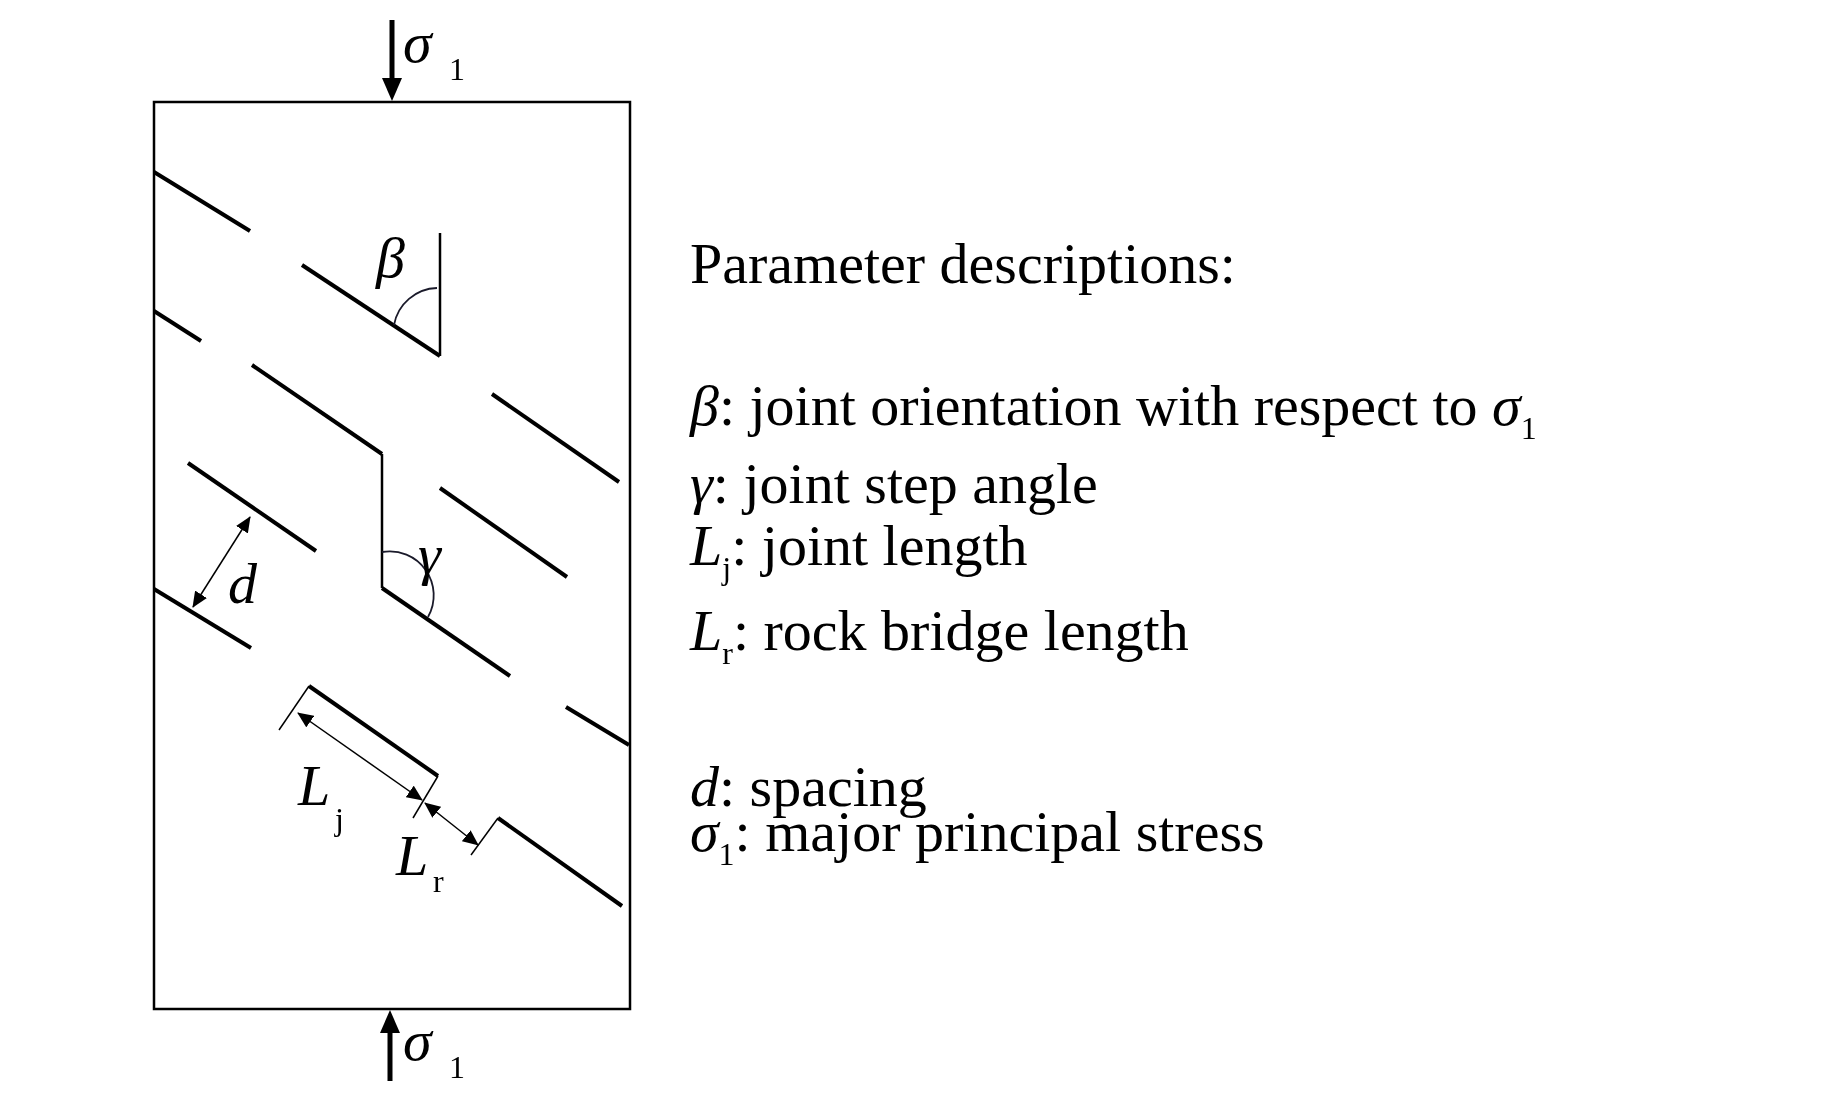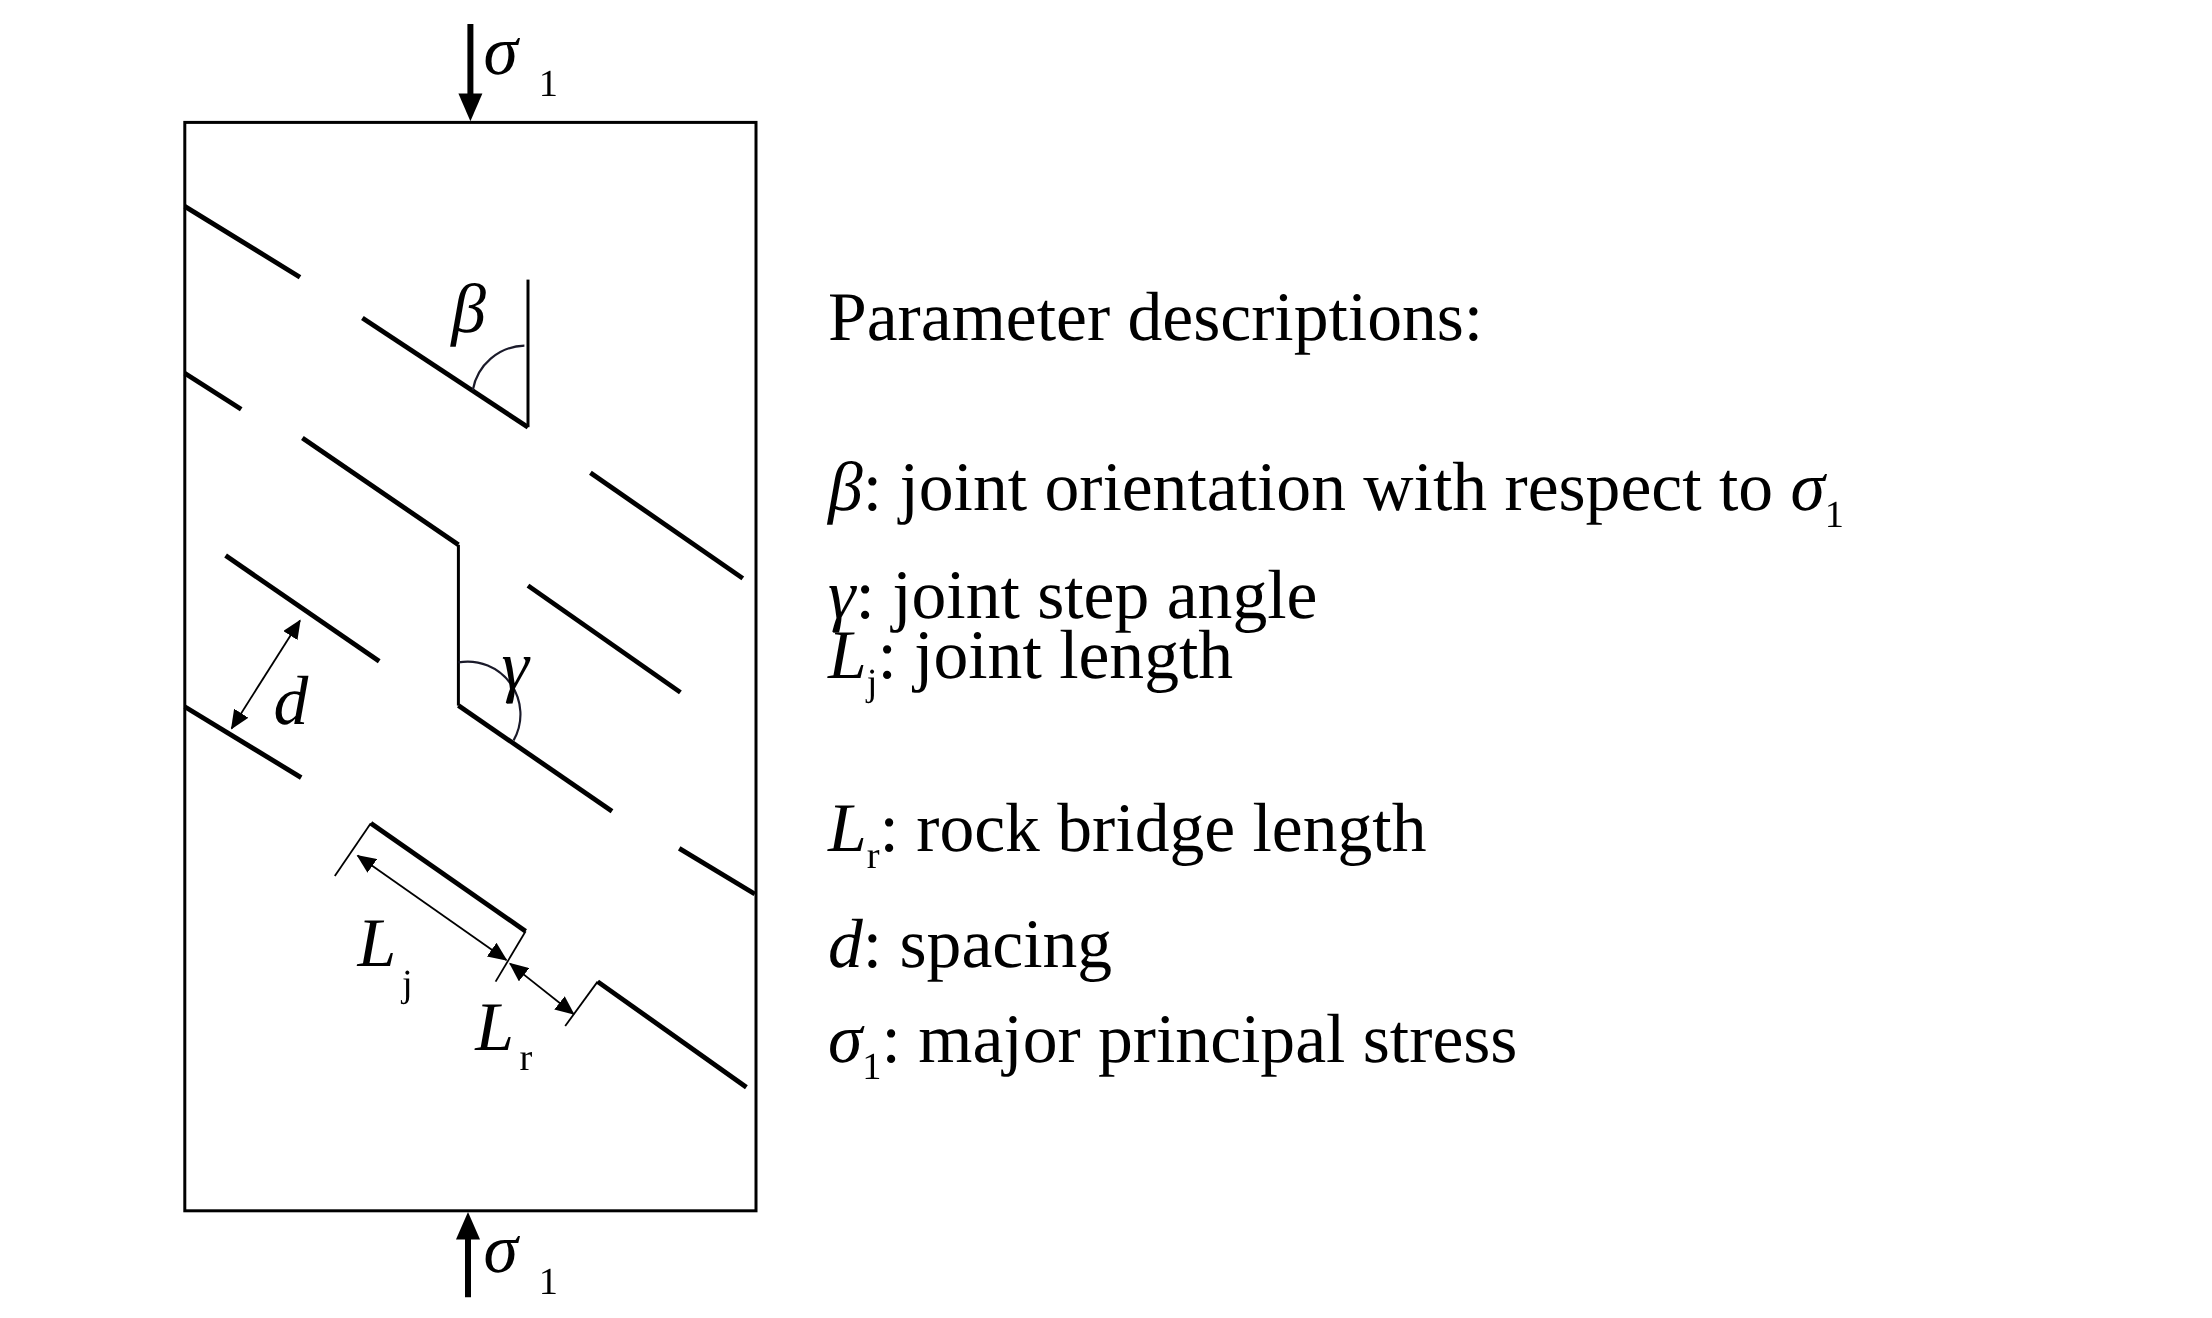--- a/index.html
+++ b/index.html
@@ -83,28 +83,28 @@
   <text class="lbl" x="403" y="1060" font-size="58">σ</text>
   <text class="sub" x="449" y="1078" font-size="32">1</text>
 </svg>
 
 <div id="legend">
   <div class="legend-heading">Parameter descriptions:</div>
 
   <div class="legend-item" style="top:364px">
     <span class="sym">β</span><span class="symsub"></span><span>: joint orientation with respect to </span><span class="sym">σ</span><span class="symsub">1</span>
   </div>
-  <div class="legend-item" style="top:454px">
+  <div class="legend-item" style="top:442px">
     <span class="sym">γ</span><span class="symsub"></span><span>: joint step angle</span>
   </div>
   <div class="legend-item" style="top:504px">
     <span class="sym">L</span><span class="symsub">j</span><span>: joint length</span>
   </div>
-  <div class="legend-item" style="top:648px">
+  <div class="legend-item" style="top:589px">
     <span class="sym">L</span><span class="symsub">r</span><span>: rock bridge length</span>
   </div>
   <div class="legend-item" style="top:745px">
     <span class="sym">d</span><span class="symsub"></span><span>: spacing</span>
   </div>
-  <div class="legend-item" style="top:824px">
+  <div class="legend-item" style="top:790px">
     <span class="sym">σ</span><span class="symsub">1</span><span>: major principal stress</span>
   </div>
 </div>
 
 </body></html>

